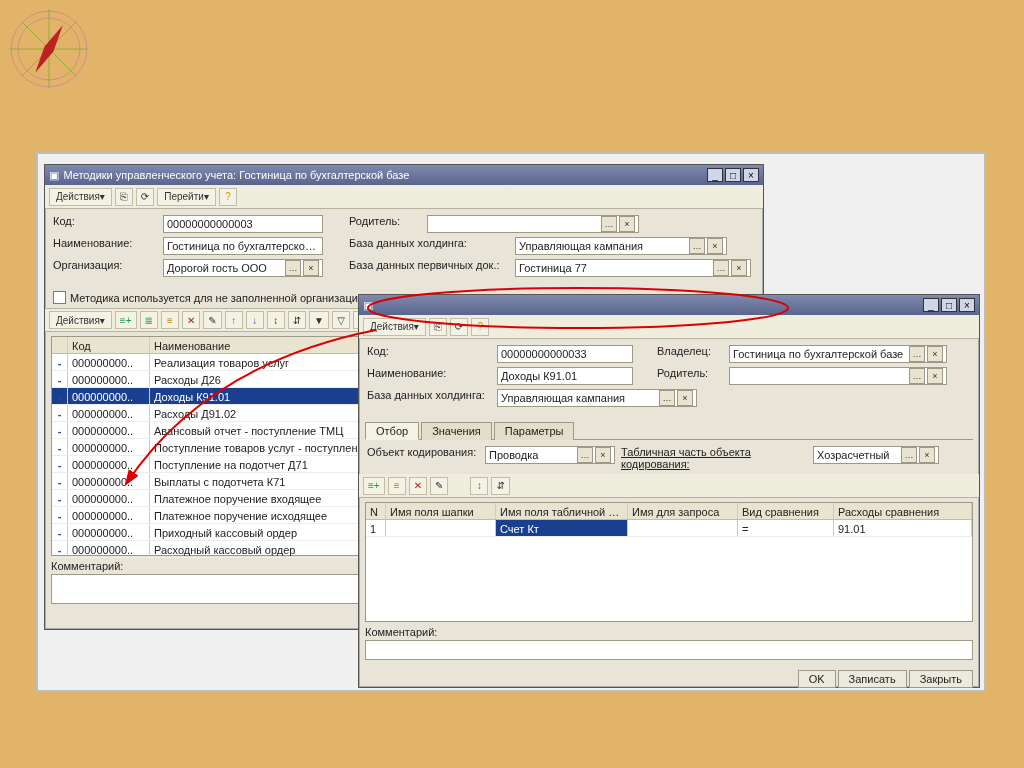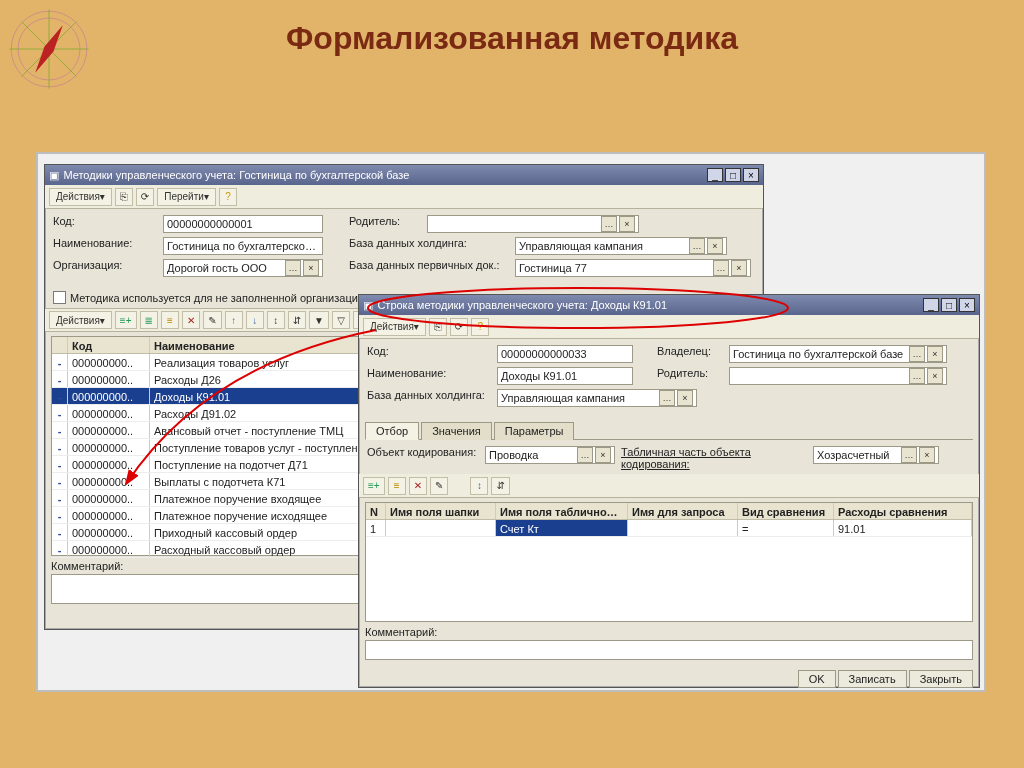--- a/index.html
+++ b/index.html
@@ -113,21 +113,21 @@
     margin: 4px 6px;
     font-size: 11px;
   }
   .thead { display: flex; background: #e8e4d0; border-bottom: 1px solid #bfbca7; }
   .th, .td {
     border-right: 1px solid #cfccb8;
     padding: 2px 4px;
     overflow: hidden; white-space: nowrap; text-overflow: ellipsis;
     height: 16px; line-height: 14px;
   }
-  .th { font-weight: bold; color: #222; }
+  .th { font-weight: normal; color: #222; }
   .trow { display: flex; border-bottom: 1px solid #ededed; }
   .trow.sel { background: #1a3f8f; color: #fff; }
   .rowicon { width: 16px; text-align: center; color: #2a4aa0; font-weight: bold; }
   .colcode { width: 82px; }
   .colname { flex: 1; }
   .comment-area {
     margin: 4px 6px;
   }
   .comment-area .clabel { font-size: 11px; margin-bottom: 2px; }
   .comment-box {
@@ -172,21 +172,21 @@
   <g stroke="#8a3" stroke-width="1">
     <line x1="50" y1="4" x2="50" y2="96"></line>
       <line x1="4" y1="50" x2="96" y2="50"></line>
     <line x1="18" y1="18" x2="82" y2="82"></line>
       <line x1="82" y1="18" x2="18" y2="82"></line>
   </g>
   <polygon points="50,18 56,50 50,82 44,50" fill="#b22" transform="rotate(30 50 50)"></polygon>
 </svg>
 
 <div class="slide-title">
-  <span>Формализованная методика</span><br>
+  <br>
 </div>
 
 <div class="canvas">
 
   <div class="win" style="top:10px; left:6px; width:720px; height:466px;">
     <div class="titlebar">
       <span>▣</span>
       <span>Методики управленческого учета: Гостиница по бухгалтерской базе</span>
       <span class="spacer"></span>
       <div class="win-btns">
@@ -199,21 +199,21 @@
       <div class="tbtn text"><span>Действия</span> ▾</div>
       <div class="tbtn">⎘</div>
       <div class="tbtn">⟳</div>
       <div class="tbtn text"><span>Перейти</span> ▾</div>
       <div class="tbtn" style="color:#c90;">?</div>
     </div>
     <div class="form-area">
       <div class="frow">
         <span class="lbl">Код:</span>
         <div class="fld" style="width:160px">
-            <span class="fval">00000000000001</span>
+            <span class="fval">00000000000003</span>
           </div>
         <span style="width:14px"></span>
         <span class="lbl" style="width:72px">Родитель:</span>
         <div class="fld" style="width:212px">
             <span class="fval"></span>
             <span class="fld-btn">…</span>
             <span class="fld-btn">×</span>
           </div>
       </div>
       <div class="frow">
@@ -335,21 +335,20 @@
     </div>
     <div class="comment-area">
       <div class="clabel">Комментарий:</div>
       <div class="comment-box"></div>
     </div>
   </div>
 
   <div class="win" style="top:140px; left:320px; width:622px; height:394px;">
     <div class="titlebar">
       <span>▣</span>
-      <span>Строка методики управленческого учета: Доходы К91.01</span>
       <span class="spacer"></span>
       <div class="win-btns">
         <div class="win-btn">_</div>
         <div class="win-btn">□</div>
         <div class="win-btn">×</div>
       </div>
     </div>
     <div class="toolbar">
       <div class="tbtn text"><span>Действия</span> ▾</div>
       <div class="tbtn">⎘</div>

